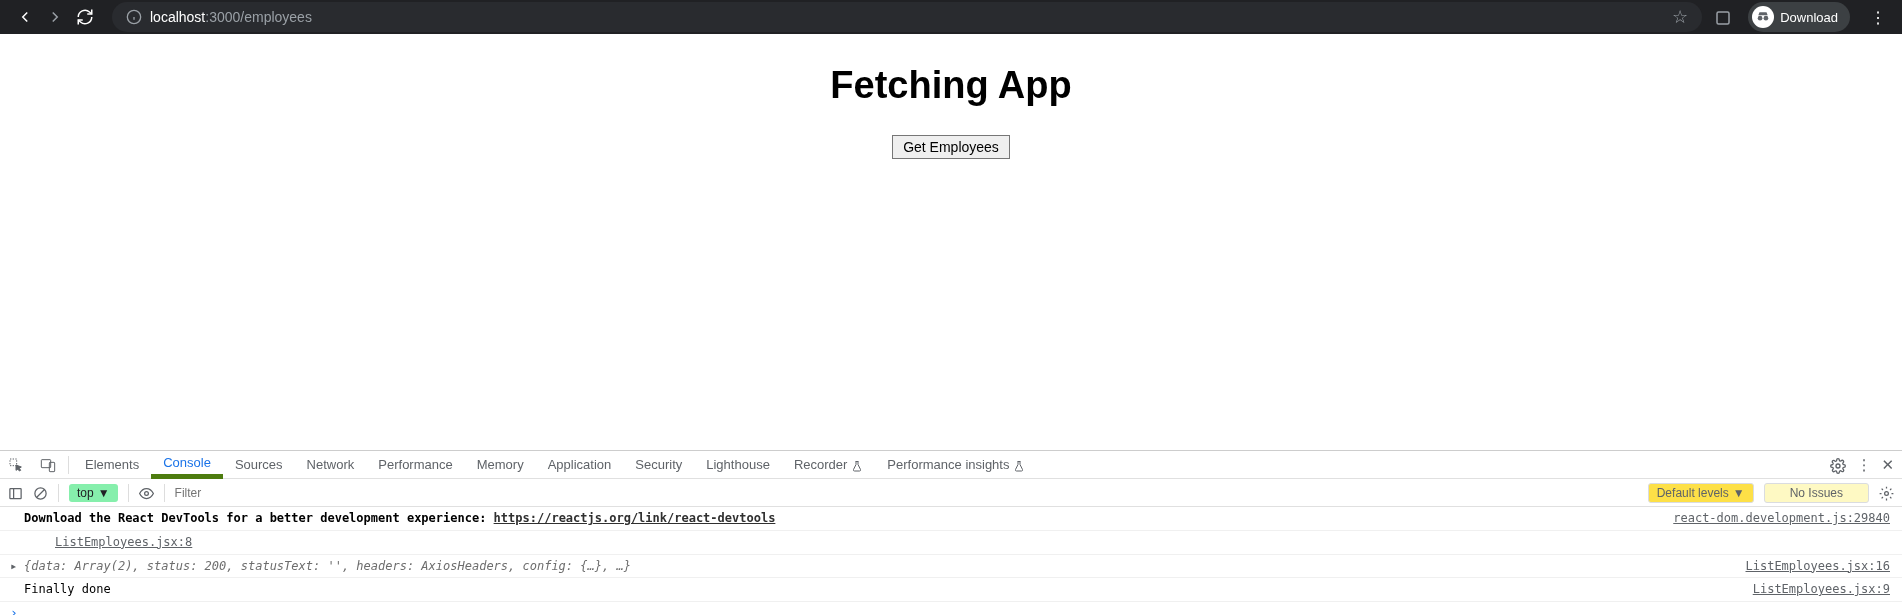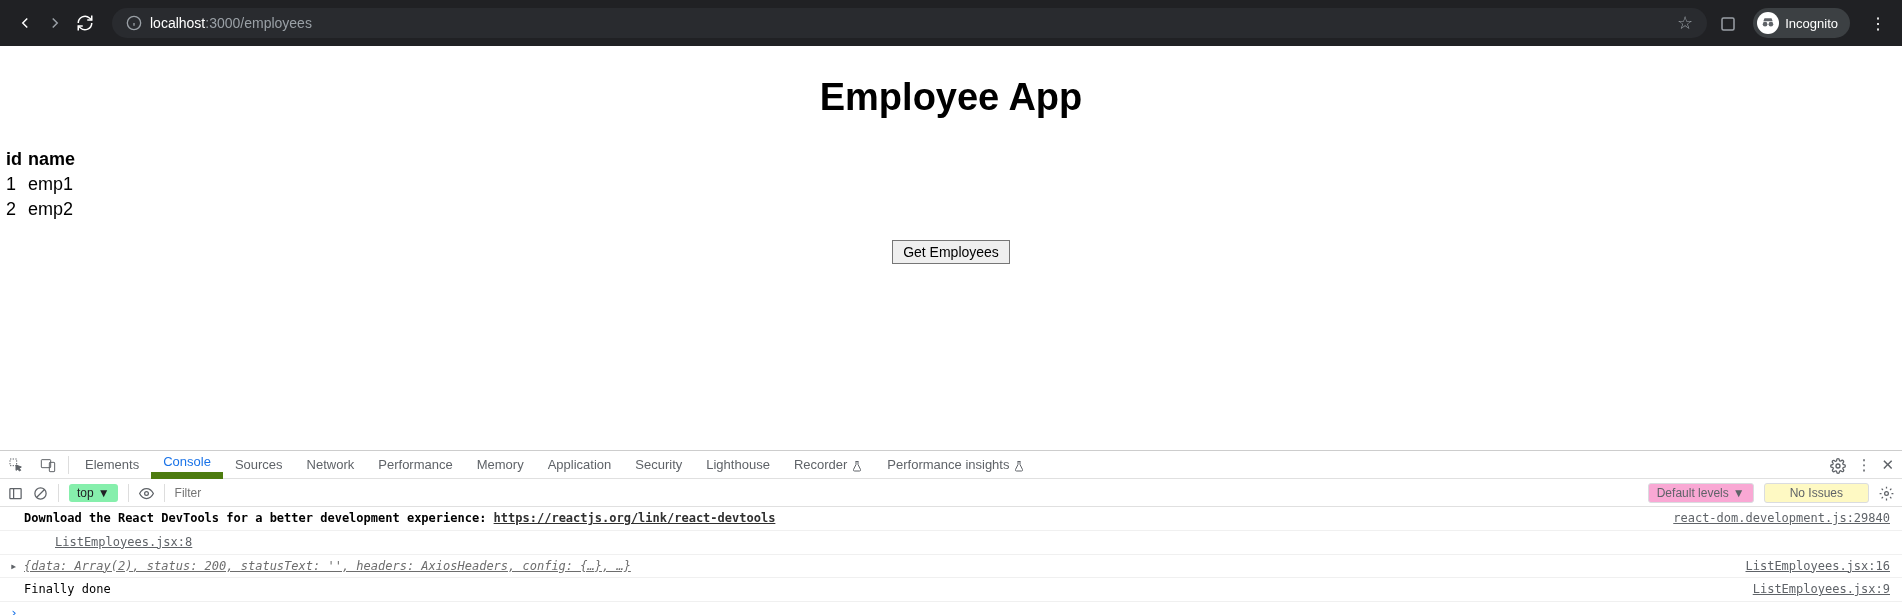--- a/index.html
+++ b/index.html
@@ -1,19 +1,19 @@
 <!DOCTYPE html>
 <html><head>
   <meta charset="utf-8">
   <style>
     * { margin: 0; padding: 0; box-sizing: border-box; }
     body { font-family: Arial, sans-serif; background: #fff; width: 1902px; height: 615px; overflow: hidden; }
 
     
-    .browser-bar { background: #202124; height: 46px; display: flex; align-items: center; padding: 8px 8px; color: #fff; }
+    .browser-bar { background: #202124; height: 34px; display: flex; align-items: center; padding: 8px 8px; color: #fff; }
     .nav-buttons { display: flex; align-items: center; gap: 12px; margin-left: 8px; }
     .nav-btn { color: #9aa0a6; font-size: 18px; cursor: pointer; display: flex; align-items: center; }
     .nav-btn.active { color: #fff; }
     .address-bar { background: #292b2f; border-radius: 20px; height: 30px; flex: 1; margin: 0 12px 0 18px; display: flex; align-items: center; padding: 0 14px; color: #fff; font-size: 14px; }
     .info-icon { color: #9aa0a6; margin-right: 8px; font-size: 14px; display: flex; align-items: center; }
     .url-host { font-weight: 500; }
     .url-path { color: #9aa0a6; }
     .right-icons { display: flex; align-items: center; gap: 16px; color: #fff; margin-left: auto; margin-right: 8px; }
     .star-icon, .ext-icon { color: #9aa0a6; font-size: 18px; }
     .incognito-badge { display: flex; align-items: center; gap: 6px; background: #3c4043; border-radius: 16px; padding: 4px 12px 4px 4px; }
@@ -29,43 +29,43 @@
     table.emp-table td { padding: 2px 6px 2px 0; }
     .btn-center { text-align: center; margin-top: 18px; }
     .get-btn { font-size: 14px; padding: 3px 10px; background: #efefef; border: 1px solid #767676; cursor: pointer; font-family: Arial; }
 
     
     .devtools { position: absolute; left: 0; right: 0; bottom: 0; height: 165px; background: #fff; border-top: 1px solid #cdcdcd; display: flex; flex-direction: column; font-family: "Segoe UI", Arial, sans-serif; }
     .dt-tabs { display: flex; align-items: center; height: 28px; border-bottom: 1px solid #e0e0e0; font-size: 13px; color: #5f6368; }
     .dt-tab-icon { padding: 0 8px; color: #5f6368; font-size: 14px; display: flex; align-items: center; }
     .dt-sep { width: 1px; height: 18px; background: #ddd; margin: 0 4px; }
     .dt-tab { padding: 0 12px; height: 28px; display: flex; align-items: center; cursor: pointer; }
-    .dt-tab.active { color: #1a73e8; border-bottom: 7px solid #4d7c0f; }
+    .dt-tab.active { color: #1a73e8; border-bottom: 5px solid #4d7c0f; }
     .dt-tab-beta { display: flex; align-items: center; gap: 4px; }
     .beta-icon { color: #5f6368; }
     .dt-right { margin-left: auto; display: flex; align-items: center; gap: 10px; padding-right: 8px; }
     .dt-gear, .dt-dots, .dt-close { color: #5f6368; font-size: 15px; cursor: pointer; }
 
     .dt-toolbar { display: flex; align-items: center; height: 28px; border-bottom: 1px solid #e0e0e0; padding: 0 8px; font-size: 13px; color: #5f6368; gap: 10px; }
     .dt-toolbar .sep { width: 1px; height: 18px; background: #ddd; }
     .dt-dropdown { background: #86efac; border-radius: 3px; padding: 2px 8px; display: flex; align-items: center; gap: 4px; font-size: 12px; color: #202124; }
     .dt-filter { flex: 1; border: none; outline: none; font-size: 12px; background: transparent; color: #5f6368; }
-    .dt-levels { background: #f9a8d4; border: 1px solid #dadce0; border-radius: 3px; padding: 2px 8px; font-size: 12px; display: flex; align-items: center; gap: 4px; }
+    .dt-levels { background: #fde047; border: 1px solid #dadce0; border-radius: 3px; padding: 2px 8px; font-size: 12px; display: flex; align-items: center; gap: 4px; }
     .dt-issues { background: #fef9c3; border: 1px solid #dadce0; border-radius: 3px; padding: 2px 25px; font-size: 12px; }
 
     .dt-console { flex: 1; overflow: auto; font-family: Menlo, Consolas, monospace; font-size: 12px; }
     .log-row { display: flex; padding: 3px 12px 3px 24px; border-bottom: 1px solid #f0f0f0; line-height: 1.4; }
     .log-text { flex: 1; }
     .log-text .bold { font-weight: bold; }
     .log-text .link { text-decoration: underline; color: #303030; }
     .log-source { color: #5f6368; text-decoration: underline; margin-left: 31px; white-space: nowrap; }
     .log-row.italic .log-text { color: #6d6d6d; font-style: italic; }
     .log-expand { position: relative; }
     .log-expand::before { content: "▸"; position: absolute; left: -14px; top: 0; color: #5f6368; }
-    .log-paren { color: #6d6d6d; font-style: italic; text-decoration: underline; }
+    .log-paren { color: #6d6d6d; font-style: italic; }
     .prompt-row { padding: 3px 10px; color: #1a73e8; font-family: Menlo, Consolas, monospace; font-size: 13px; }
 
     svg { display: inline-block; vertical-align: middle; }
   </style>
 </head>
 <body>
 
 <div class="browser-bar">
   <div class="nav-buttons">
     <span class="nav-btn active">
@@ -107,47 +107,29 @@
     </span>
     <div class="incognito-badge">
       <span class="incognito-circle">
         <svg width="14" height="14" viewBox="0 0 24 24" fill="#5f6368">
             <circle cx="7" cy="14" r="4"></circle>
             <circle cx="17" cy="14" r="4"></circle>
             <path d="M11 14h2"></path>
             <path d="M4 9h16l-2-5H6z"></path>
           </svg>
       </span>
-      <span class="incognito-label">Incognito</span>
+      <span class="incognito-label">Download</span>
     </div>
     <span class="menu-dots">⋮</span>
   </div>
 </div>
 
 <div class="page">
-  <h1 class="page-title">Employee App</h1>
-
-  <table class="emp-table">
-    <thead>
-      <tr>
-        <th>id</th>
-        <th>name</th>
-      </tr>
-    </thead>
-    <tbody>
-      <tr>
-        <td>1</td>
-        <td>emp1</td>
-      </tr>
-      <tr>
-        <td>2</td>
-        <td>emp2</td>
-      </tr>
-    </tbody>
-  </table>
+  <h1 class="page-title">Fetching App</h1>
+
 
   <div class="btn-center">
     <button class="get-btn">Get Employees</button>
   </div>
 </div>
 
 <div class="devtools">
   <div class="dt-tabs">
     <span class="dt-tab-icon">
       <svg width="16" height="16" viewBox="0 0 24 24" fill="none" stroke="currentColor" stroke-width="1.5">

